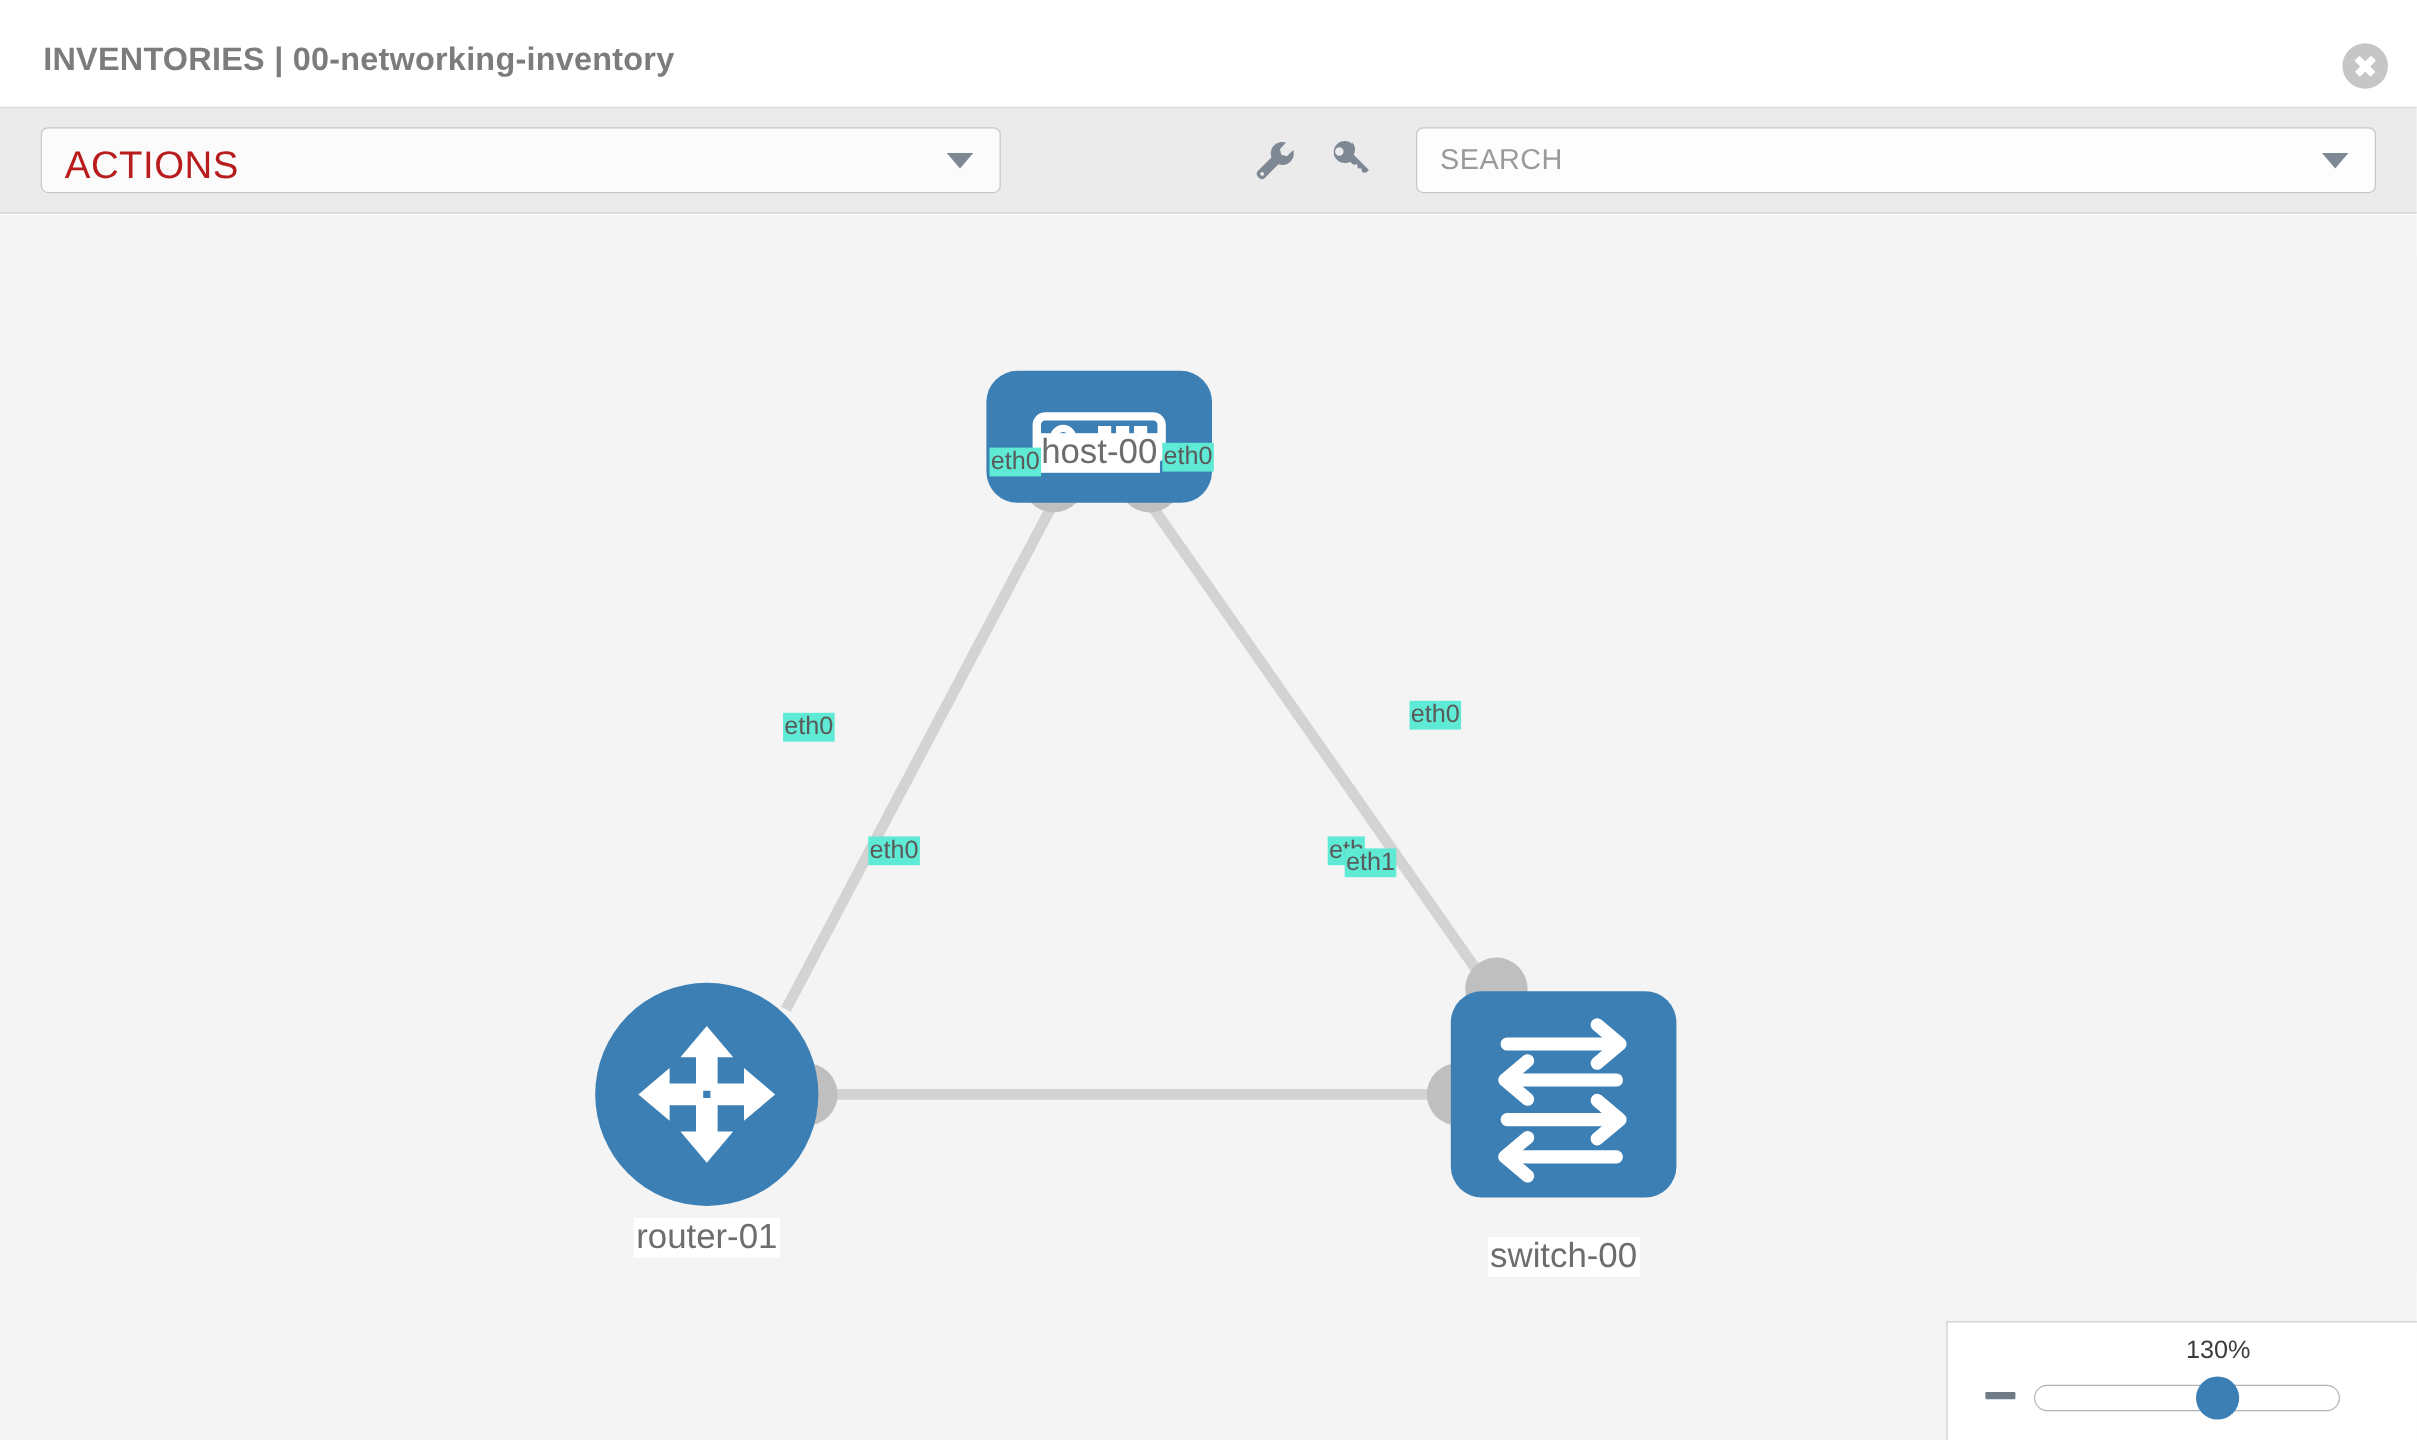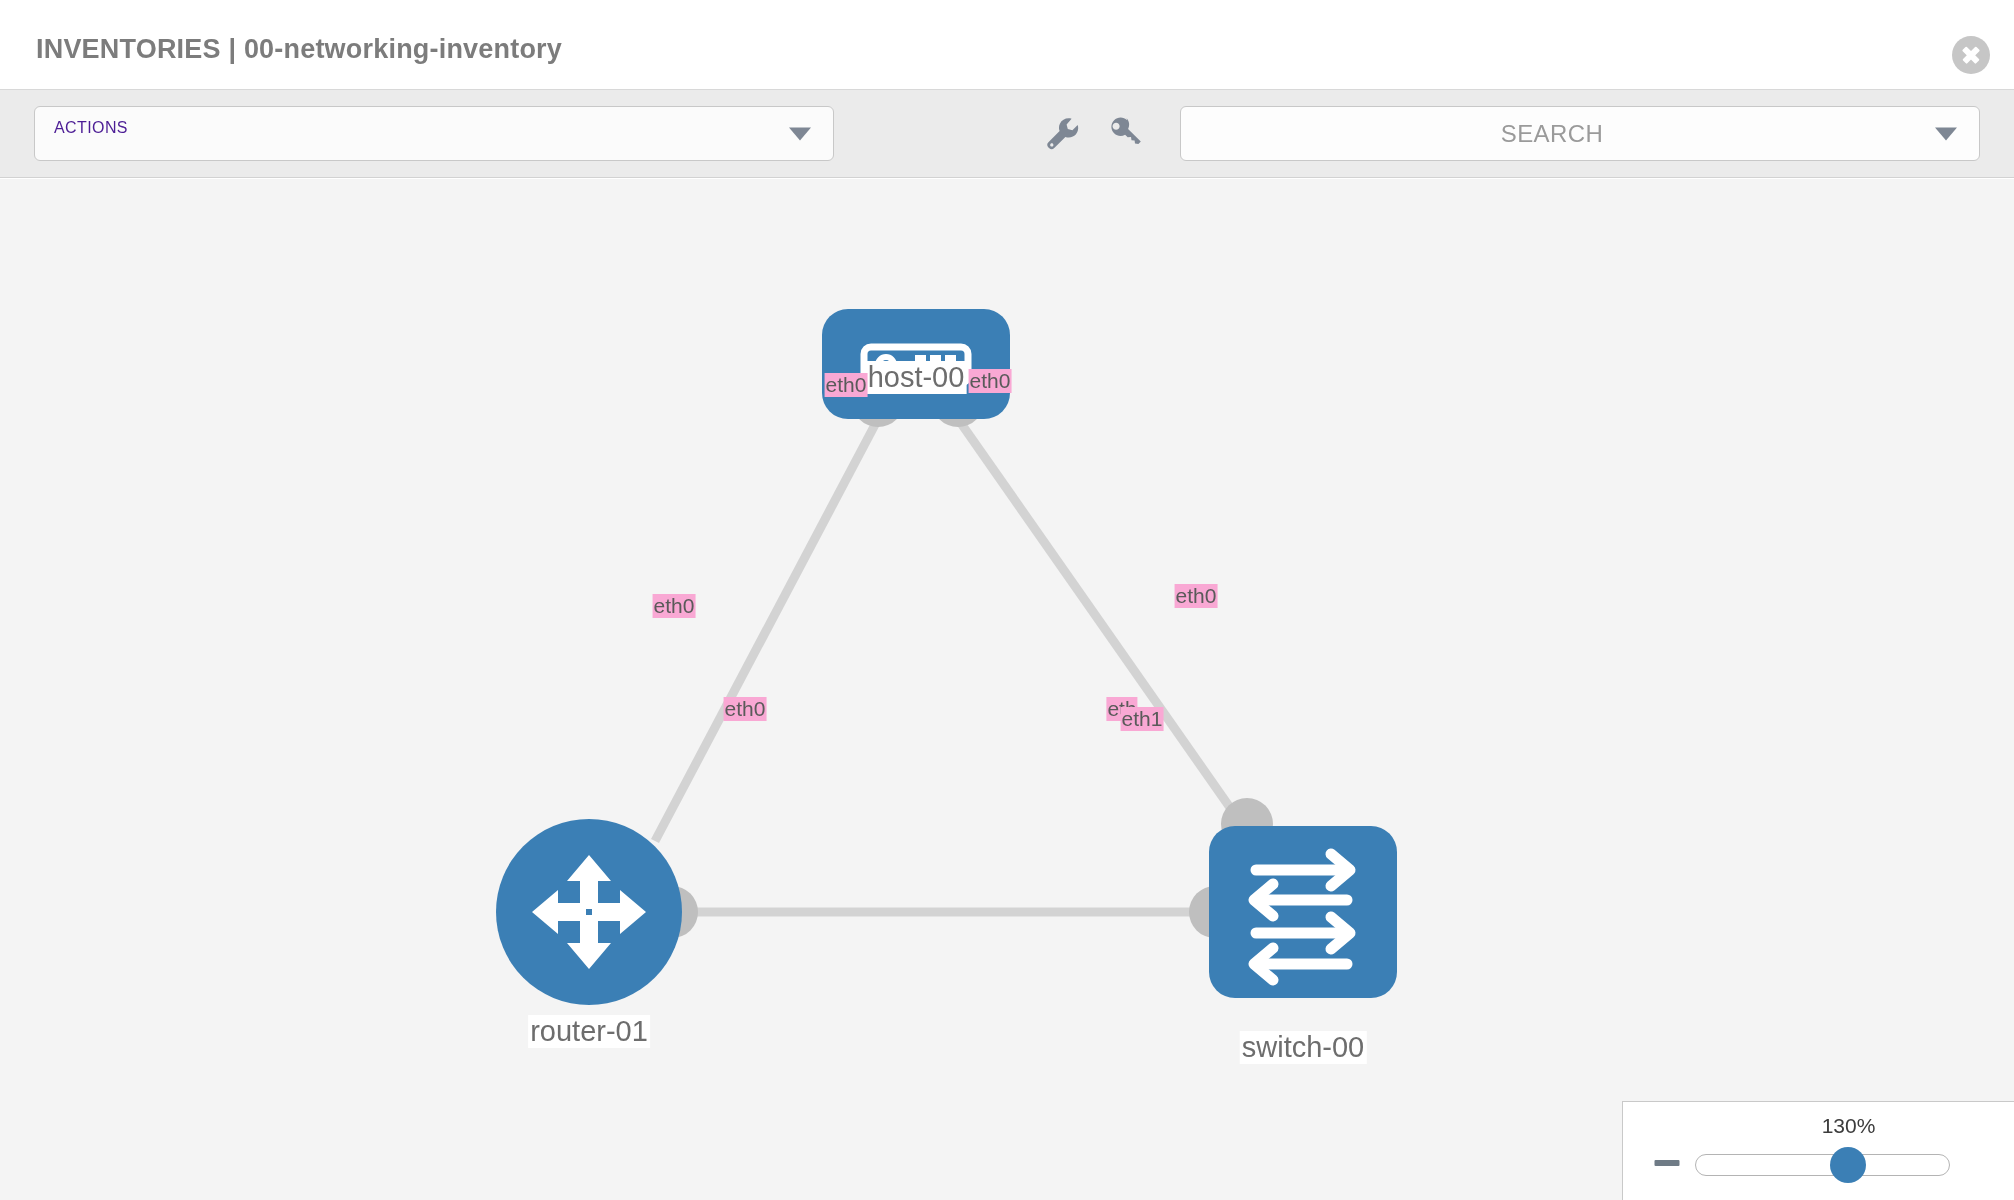--- a/index.html
+++ b/index.html
@@ -46,21 +46,21 @@
   }
   .actions-select {
     position: absolute; left: 34px; top: 16px;
     width: 800px; height: 55px;
     background: #fbfbfb;
     border: 1px solid #c8c8c8; border-radius: 6px;
     cursor: pointer;
   }
   .actions-select .sel-label {
     position: absolute; left: 19px; top: 12px;
-    font-size: 16px; color: #4c1d95; letter-spacing: .4px;
+    font-size: 32px; color: #b91c1c; letter-spacing: .4px;
   }
   .caret {
     position: absolute; right: 22px; top: 50%;
     transform: translateY(-50%);
     width: 0; height: 0;
     border-left: 11px solid transparent;
     border-right: 11px solid transparent;
     border-top: 13px solid #7e8794;
   }
   .tool-icon {
@@ -74,23 +74,23 @@
   .search-box {
     position: absolute; left: 1180px; top: 16px;
     width: 800px; height: 55px;
     background: #fdfdfd;
     border: 1px solid #c8c8c8; border-radius: 6px;
   }
   .search-box .search-input {
     position: absolute; left: 0; top: 0;
     width: 740px; height: 53px;
     border: 0; background: transparent; outline: none;
-    padding-left: 2px;
+    padding-left: 19px;
     font-family: "Liberation Sans", sans-serif;
-    font-size: 24px; color: #676767; letter-spacing: .4px; text-align: center;
+    font-size: 24px; color: #676767; letter-spacing: .4px;
   }
   .search-box .search-input::placeholder { color: #9a9a9a; }
 
   
   .canvas {
     position: absolute; left: 0; top: 159px;
     width: 2014px; height: 1041px;
     background: #f4f4f4;
     overflow: hidden;
   }
@@ -101,21 +101,21 @@
     position: absolute;
     font-size: 29px; color: #6d6d6d;
     background: #ffffff;
     white-space: nowrap;
     padding: 0 2px;
     transform: translateX(-50%);
   }
   .iface-label {
     position: absolute;
     font-size: 21px; color: #5a5a5a;
-    background: #f9a8d4;
+    background: #5eead4;
     white-space: nowrap;
     padding: 0 1px;
     transform: translateX(-50%);
   }
 
   
   .zoom-panel {
     position: absolute; left: 1622px; top: 1081px;
     width: 452px; height: 119px;
     background: #ffffff;

